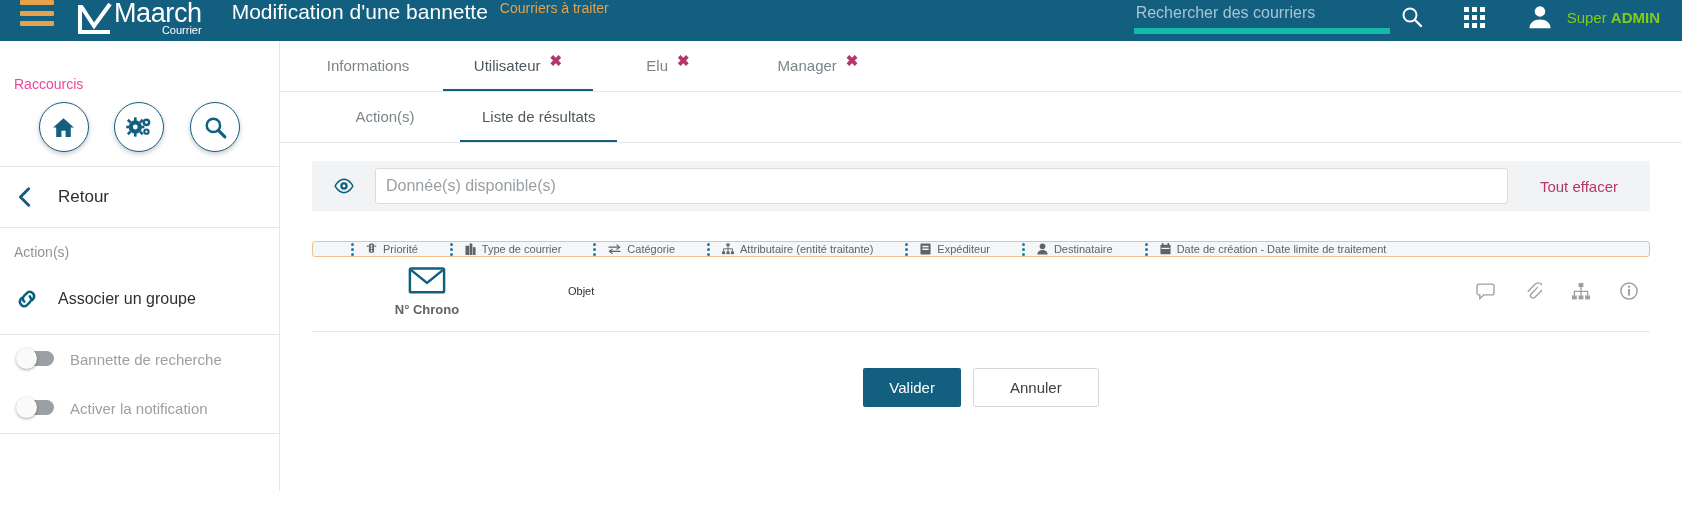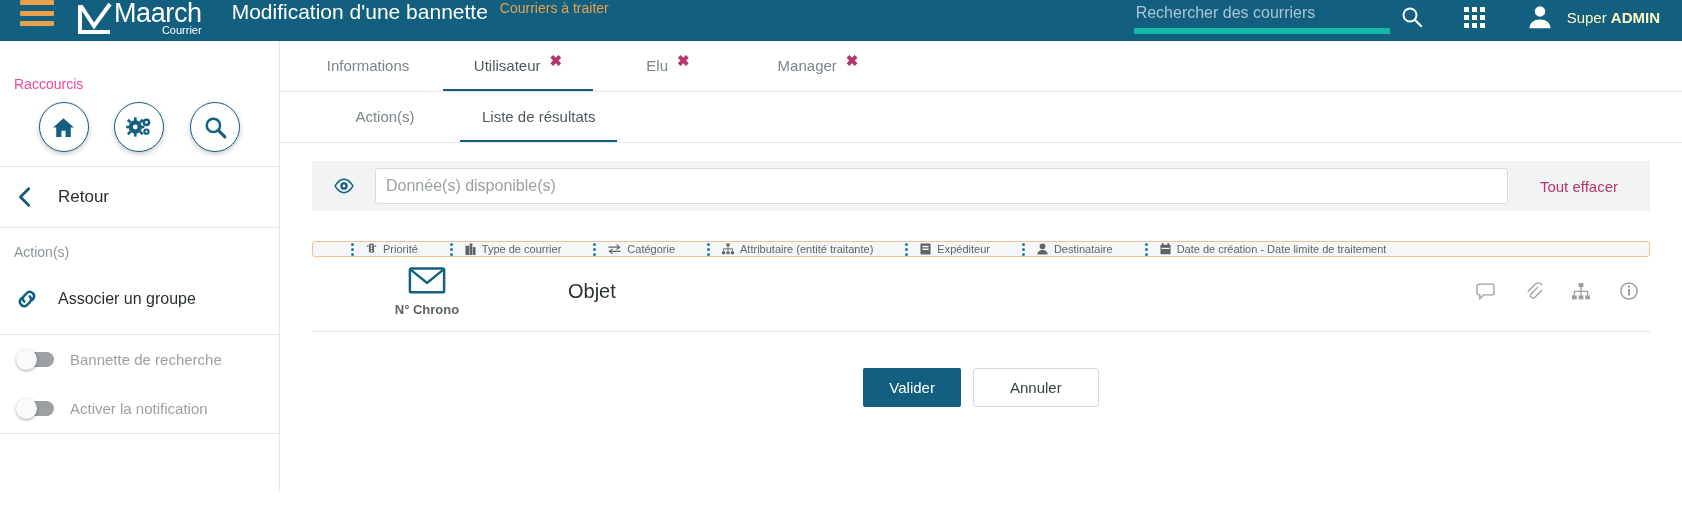--- a/index.html
+++ b/index.html
@@ -38,21 +38,21 @@
     width: 256px; background: transparent; border: none;
     border-bottom: 6px solid #14b8a6; color: #fff; font-size: 16px;
     padding: 4px 2px 6px 2px; outline: none; font-family: inherit;
   }
   .search-input::placeholder { color: #a9c4d2; }
   .search-btn { background: none; border: none; cursor: pointer; padding: 0 0 0 10px; line-height: 0; }
   .grid-btn { background: none; border: none; cursor: pointer; margin-left: 40px; line-height: 0; padding: 0; }
   .grid-icon { display: grid; grid-template-columns: repeat(3, 5px); grid-gap: 3px; }
   .grid-icon i { width: 5px; height: 5px; background: #fff; display: block; }
   .user-area { display: flex; align-items: center; margin-left: 40px; cursor: pointer; }
-  .user-name { color: #fef9c3; font-size: 15px; margin-left: 12px; white-space: nowrap; }
+  .user-name { color: #84cc16; font-size: 15px; margin-left: 12px; white-space: nowrap; }
   .user-name b { font-weight: 700; }
 
   
   .body-wrap { display: flex; height: 450px; }
 
   
   .sidebar { width: 280px; flex: 0 0 280px; background: #fff;
              border-right: 1px solid #e3e7ea; display: flex; flex-direction: column; }
   .shortcuts-label { color: #ec4899; font-size: 14px; padding: 18px 0 0 14px; margin-top: 17px; }
   .shortcut-row { display: flex; justify-content: space-around; padding: 10px 26px 14px 26px; }
@@ -60,21 +60,21 @@
     width: 50px; height: 50px; border-radius: 50%; background: #fff;
     border: 1.5px solid #135f7f; display: flex; align-items: center; justify-content: center;
     box-shadow: 0 2px 5px rgba(0,0,0,0.22); cursor: pointer;
   }
   .sb-divider { height: 1px; background: #e3e7ea; }
   .retour { display: flex; align-items: center; padding: 18px 0 18px 14px; cursor: pointer; }
   .retour-label { font-size: 17px; color: #2b3033; margin-left: 22px; }
   .actions-label { color: #8e9599; font-size: 14px; padding: 16px 0 14px 14px; }
   .action-item { display: flex; align-items: center; padding: 12px 0 22px 14px; cursor: pointer; }
   .action-label { font-size: 16px; color: #2b3033; margin-left: 18px; }
-  .toggle-row { display: flex; align-items: center; padding: 16px 0 16px 18px; }
+  .toggle-row { display: flex; padding: 16px 0 16px 18px; }
   .switch { width: 36px; height: 15px; background: #9aa0a4; border-radius: 8px; position: relative; cursor: pointer; flex: 0 0 auto;}
   .switch::after {
     content: ""; position: absolute; left: -2px; top: -3px; width: 21px; height: 21px;
     background: #fafafa; border-radius: 50%; box-shadow: 0 1px 3px rgba(0,0,0,0.35);
   }
   .toggle-label { font-size: 15px; color: #9aa0a4; margin-left: 16px; }
 
   
   .main { flex: 1 1 auto; background: #fff; display: flex; flex-direction: column; }
 
@@ -116,21 +116,21 @@
   }
   .col { display: flex; align-items: center; font-size: 11px; color: #5d6468; white-space: nowrap; }
   .dots { display: flex; flex-direction: column; gap: 2px; margin: 0 12px 0 32px; cursor: pointer; }
   .dots i { width: 3px; height: 3px; border-radius: 50%; background: #1a7fa5; display: block; }
   .col-icon { margin-right: 6px; line-height: 0; }
   .col-label { }
 
   .result-row { display: flex; align-items: center; padding: 8px 0 14px 0; position: relative; }
   .chrono-cell { width: 200px; text-align: center; padding-left: 30px;}
   .chrono-label { font-size: 13px; color: #5d6468; margin-top: 3px; font-weight: bold; }
-  .objet-cell { font-size: 20px; color: #2b3033; margin-left: 56px; }
+  .objet-cell { font-size: 11px; color: #2b3033; margin-left: 56px; }
   .row-icons { margin-left: auto; display: flex; align-items: center; gap: 30px; padding-right: 12px; }
   .row-icon { cursor: pointer; line-height: 0; }
 
   .card-rule { height: 1px; background: #e3e7ea; }
 
   .footer-btns { display: flex; justify-content: center; align-items: center; gap: 12px; margin-top: 36px; }
   .btn-primary {
     background: #135f7f; color: #fff; border: none; border-radius: 2px;
     font-size: 15px; padding: 11px 26px; cursor: pointer; font-family: inherit;
   }

